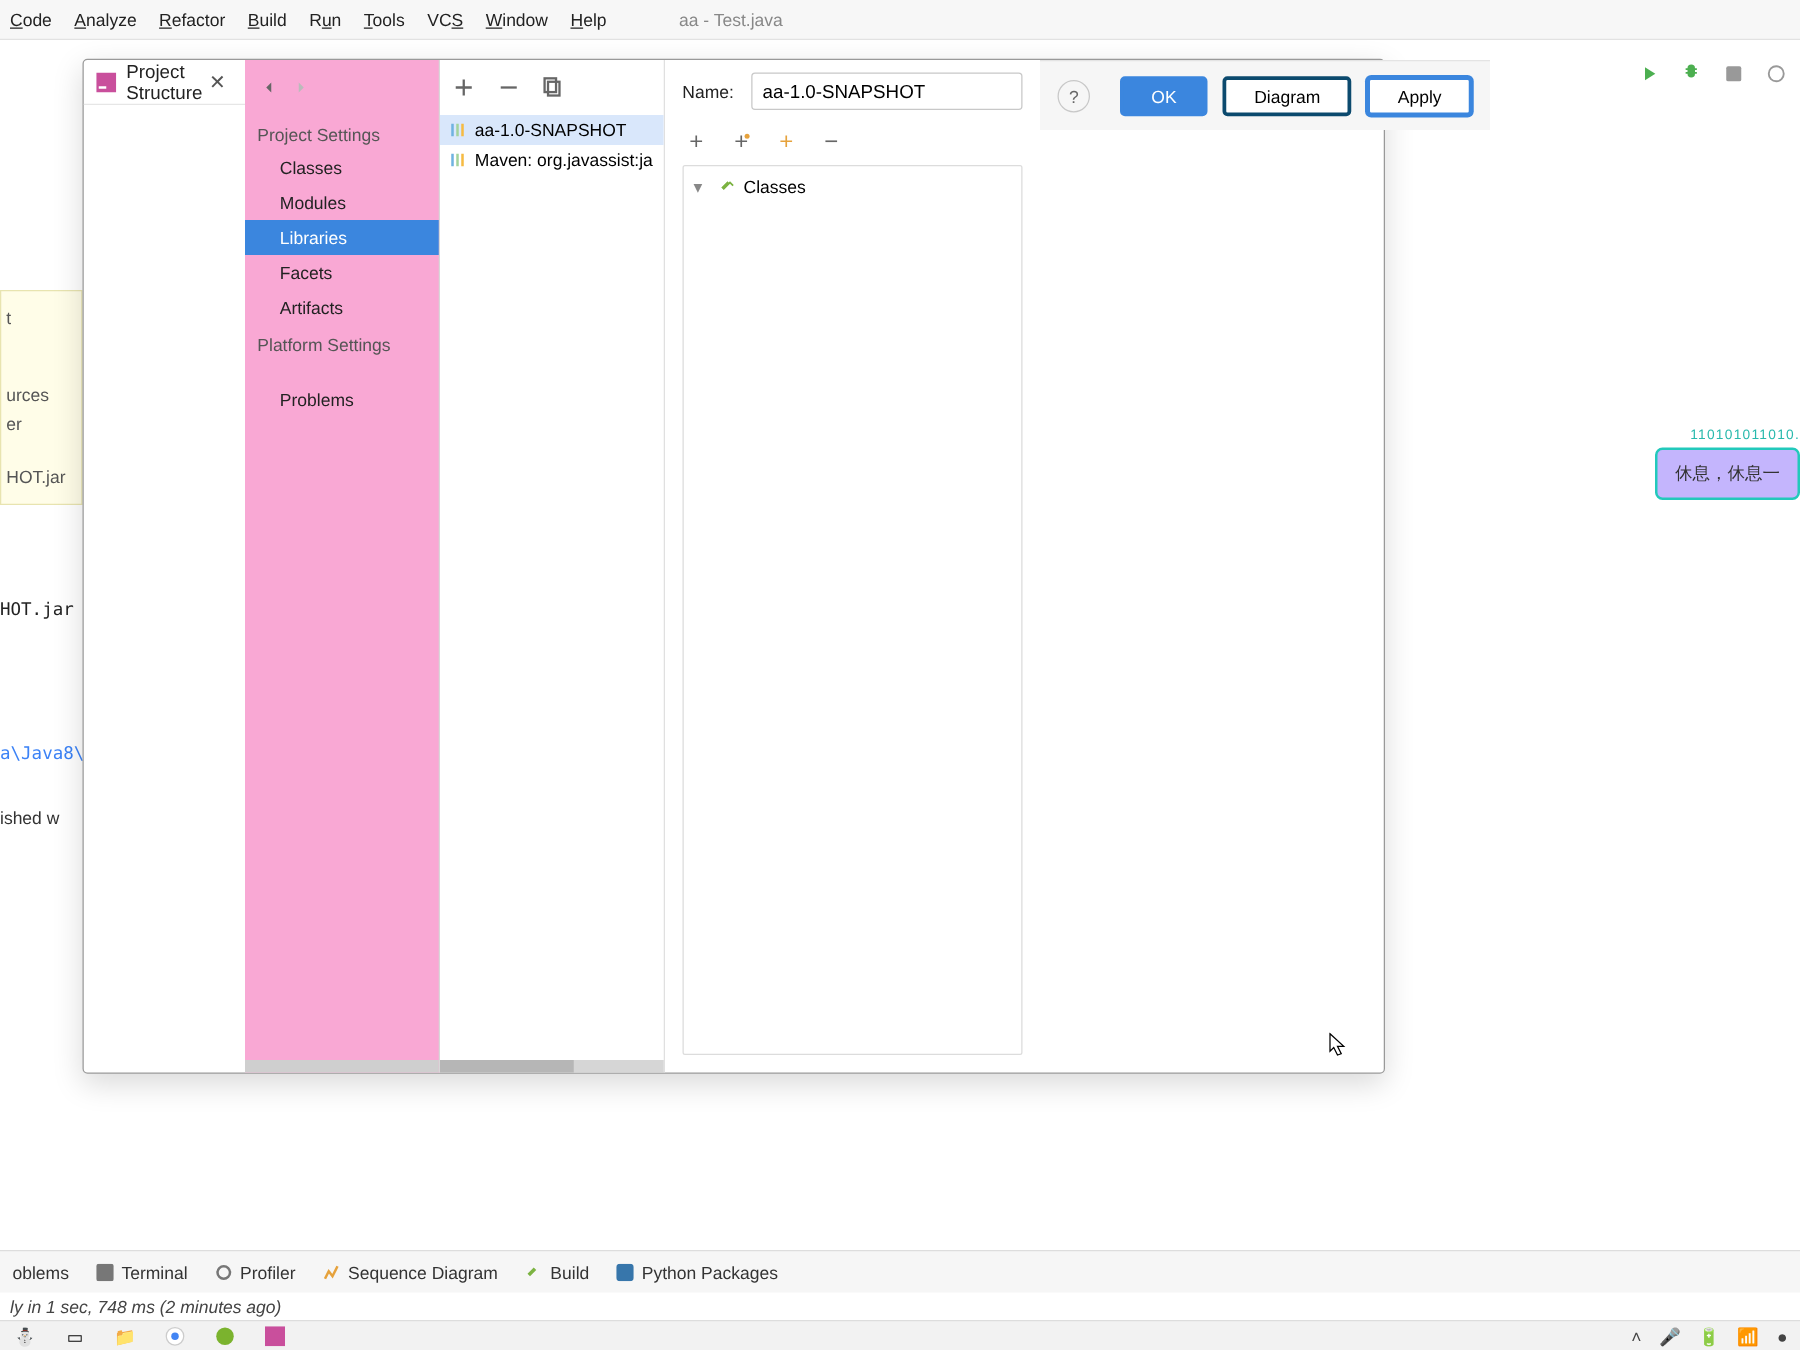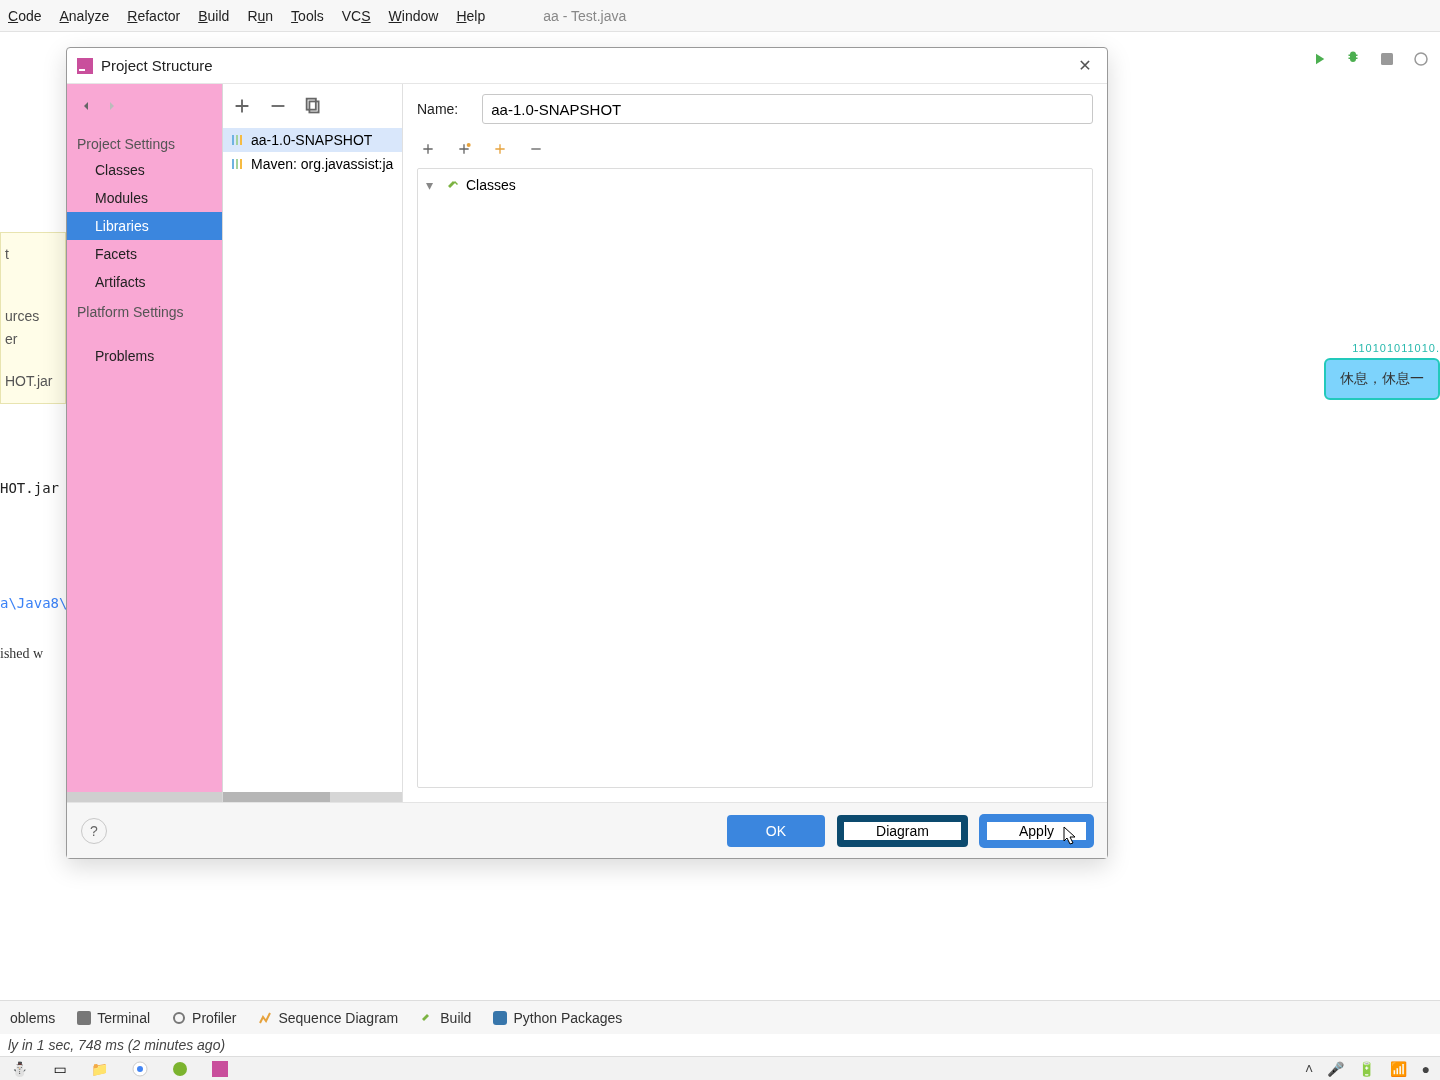--- a/index.html
+++ b/index.html
@@ -9,28 +9,28 @@
 .menubar { height: 32px; display: flex; align-items: center; padding: 0 8px; gap: 18px; background:#f7f7f7; border-bottom:1px solid #e2e2e2;}
 .menubar .menu-item { color:#222; cursor:default; }
 .menubar .menu-item u { text-decoration: underline; }
 .menubar .tab-title { margin-left: 40px; color:#888; }
 
 
 .editor-bg { position:absolute; inset:32px 0 0 0; background:#fff; }
 .editor-bg .sidebar-snippet { position:absolute; left:0; top:200px; width:66px; background:#fffde8; border:1px solid #e8e4b0; padding:10px 4px; font-size:13px; color:#555; line-height:1.6; }
 .editor-bg .jar-line { position:absolute; left:0; top:448px; color:#222; font-family: ui-monospace, Consolas, monospace; font-size:14px; }
 .editor-bg .code-line1 { position:absolute; left:0; top:563px; font-family: ui-monospace, Consolas, monospace; color:#3b82f6;}
-.editor-bg .code-line2 { position:absolute; left:0; top:614px; font-family: Liberation Serif, serif; color:#333;}
-.editor-bg .hint-bubble { position:absolute; right:0; top:326px; background:#7dd3fc; border:2px solid #22c9bb; padding:10px 14px; border-radius:6px; color:#333; }
+.editor-bg .code-line2 { position:absolute; left:0; top:614px; font-family: Liberation Sans, sans-serif; color:#333;}
+.editor-bg .hint-bubble { position:absolute; right:0; top:326px; background:#c4b5fd; border:2px solid #22c9bb; padding:10px 14px; border-radius:6px; color:#333; }
 .editor-bg .hint-bits { position:absolute; right:0; top:310px; color:#28b9ad; font-size:11px; letter-spacing:1px;}
 .editor-bg .run-icons { position:absolute; right:10px; top:18px; display:flex; gap:16px; align-items:center; }
 .run-icons svg { width:18px; height:18px; }
 
 
-.dialog { position:absolute; left:66px; top:47px; width:1042px; height:812px; background:#fff; border:1px solid #999; border-radius:4px; box-shadow:0 8px 24px rgba(0,0,0,.15); display:flex; flex-direction:column; }
+.dialog { position:absolute; left:66px; top:47px; width:1042px; height:812px; background:#fff; border:1px solid #999; border-radius:4px; box-shadow:0 8px 24px rgba(0,0,0,.15); display:flex; flex-direction:row; }
 .dialog-titlebar { height:36px; display:flex; align-items:center; padding:0 10px; border-bottom:1px solid #e6e6e6; }
 .dialog-titlebar .app-icon { width:16px; height:16px; margin-right:8px; }
 .dialog-titlebar .title { flex:1; color:#222; font-size:15px; }
 .dialog-titlebar .close { width:24px; text-align:center; color:#555; cursor:pointer; font-size:16px; }
 
 .dialog-body { flex:1; display:flex; min-height:0; }
 
 
 .nav-col { width:156px; background:#f9a8d4; border-right:1px solid #d8d8d8; display:flex; flex-direction:column;}
 .nav-top { height:44px; display:flex; align-items:center; padding:0 6px; }
@@ -48,38 +48,38 @@
 .tb-btn { width:22px; height:22px; display:flex; align-items:center; justify-content:center; color:#6b6b6b; cursor:pointer; }
 .lib-list { flex:1; overflow:hidden; }
 .lib-row { display:flex; align-items:center; gap:6px; padding:4px 8px; cursor:pointer; white-space:nowrap; overflow:hidden; }
 .lib-row.selected { background:#d9e7fb; }
 .lib-row .bars-icon { width:14px; height:14px; }
 .lib-scroll { height:10px; background:#d6d6d6; }
 .lib-scroll-thumb { height:100%; width:60%; background:#b6b6b6; }
 
 
 .detail-col { flex:1; display:flex; flex-direction:column; }
-.detail-name-row { display:flex; align-items:center; gap:24px; padding:10px 14px; }
+.detail-name-row { display:flex; align-items:center; gap:14px; padding:10px 14px; }
 .detail-name-row label { color:#222; }
 .detail-name-row input { flex:1; height:30px; border:1px solid #c8c8c8; border-radius:3px; padding:0 8px; font-size:15px; }
 
 .detail-toolbar { display:flex; gap:14px; padding:4px 14px; align-items:center; }
 .detail-toolbar .tb-btn svg { width:16px; height:16px; }
 
 .tree-area { flex:1; border:1px solid #dcdcdc; margin:4px 14px 14px; border-radius:2px; padding:6px 0; overflow:auto; }
 .tree-row { display:flex; align-items:center; gap:6px; padding:2px 8px; }
 .tree-row.indent { padding-left:48px; }
 .tree-row .expand { width:14px; color:#888; cursor:pointer; }
 .tree-row .hammer-icon, .tree-row .file-icon { width:14px; height:14px; }
 
 
 .dialog-footer { height:56px; border-top:1px solid #e4e4e4; display:flex; align-items:center; padding:0 14px; gap:12px; background:#f6f6f6;}
 .dialog-footer .help { width:26px; height:26px; border:1px solid #c8c8c8; border-radius:50%; display:flex; align-items:center; justify-content:center; color:#666; cursor:pointer; }
 .dialog-footer .spacer { flex:1; }
-.dialog-footer button { height:32px; padding:0 32px; border-radius:4px; border:7px solid #0c4a6e; background:#fff; cursor:pointer; }
+.dialog-footer button { height:32px; padding:0 22px; border-radius:4px; border:3px solid #0c4a6e; background:#fff; cursor:pointer; }
 .dialog-footer button.primary { background:#3b86de; border-color:#3b86de; color:#fff; }
 .dialog-footer button.focus { border-color:#3b86de; box-shadow:0 0 0 1px #3b86de; }
 
 
 .bottom-tools { position:absolute; left:0; bottom:46px; height:34px; width:100%; background:#f6f6f6; border-top:1px solid #ddd; display:flex; align-items:center; gap:22px; padding:0 10px;margin-top:16px; }
 .bottom-tools .tool { display:flex; align-items:center; gap:6px; color:#333; cursor:pointer; }
 .bottom-tools .tool svg { width:14px; height:14px; }
 
 .status-bar { position:absolute; left:0; bottom:24px; height:22px; width:100%; display:flex; align-items:center; padding:0 8px; color:#444; font-size:13px;font-style:italic; }
 

